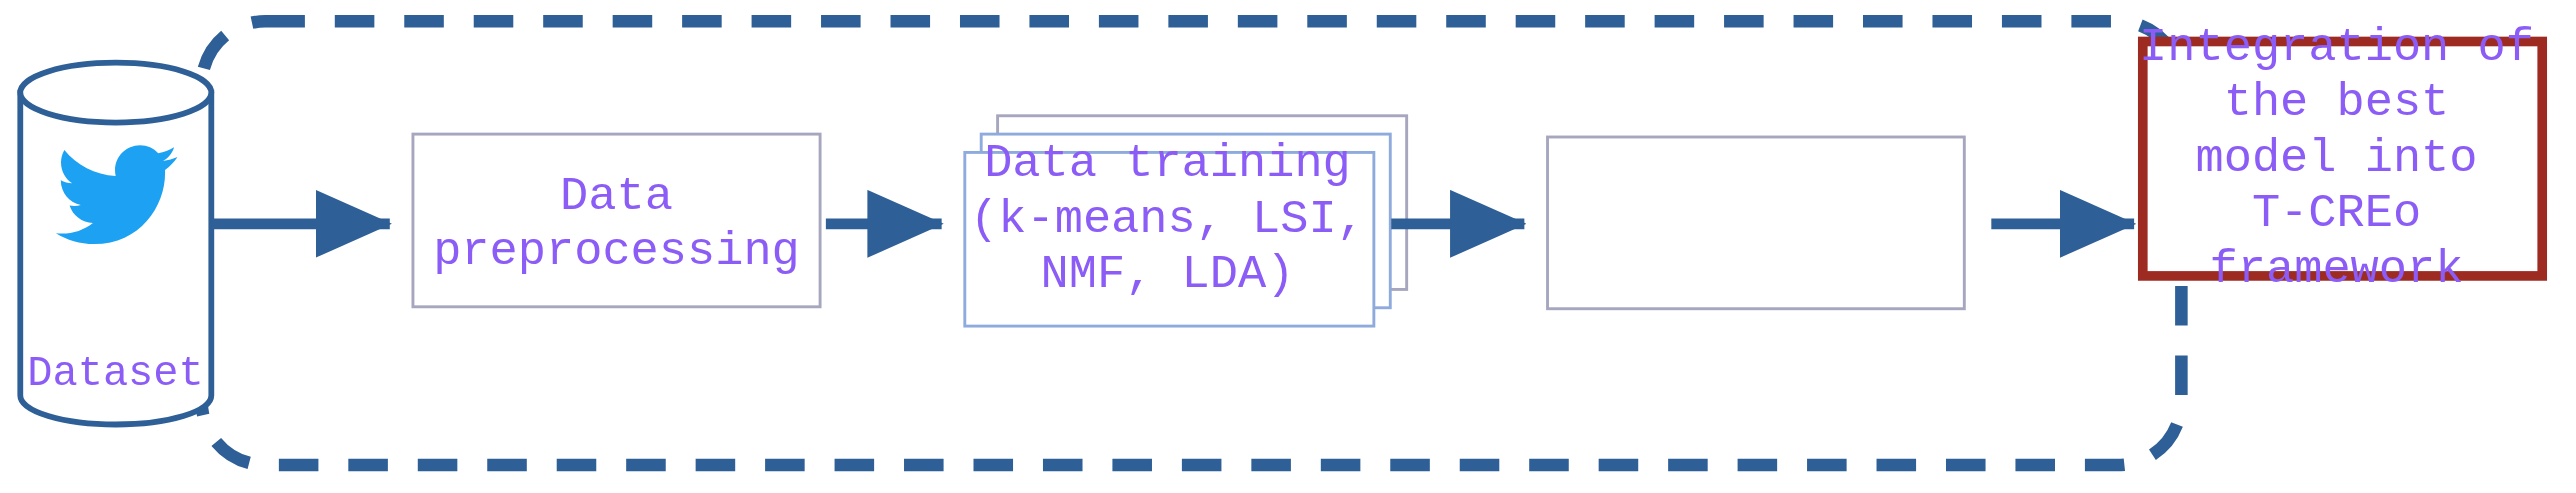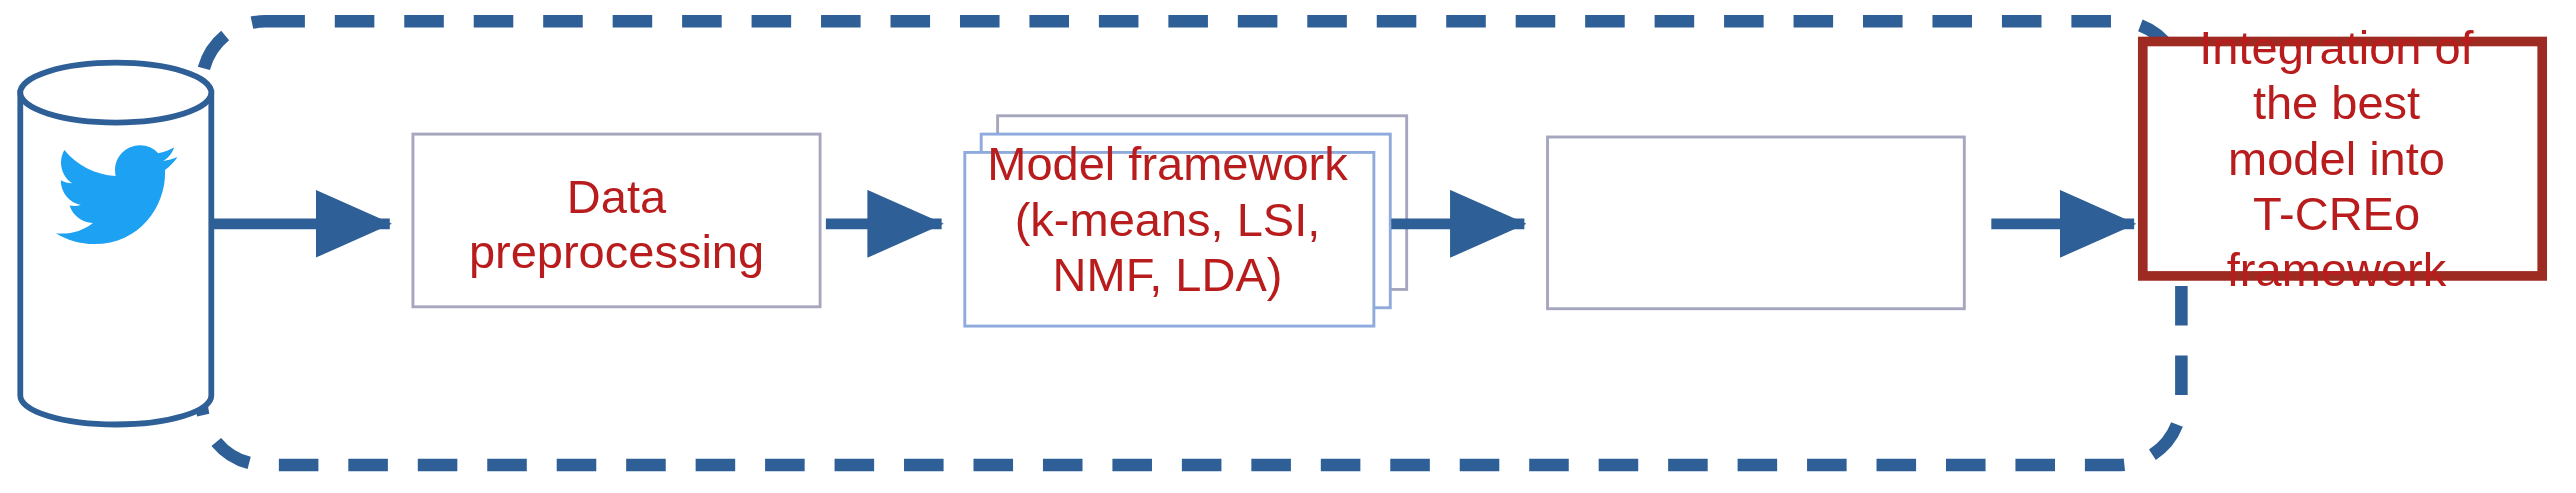--- a/index.html
+++ b/index.html
@@ -26,24 +26,24 @@
     height: 493px;
   }
 
   
   .box-label {
     position: absolute;
     display: flex;
     align-items: center;
     justify-content: center;
     text-align: center;
-    color: #b91c1c;
+    color: #8b5cf6;
     line-height: 1.18;
     white-space: pre-line;
-    font-family: Liberation Sans, sans-serif;
+    font-family: Liberation Mono, monospace;
   }
 
   #lbl-dataset {
     left: 21px;
     top: 347px;
     width: 189px;
     height: 56px;
     font-size: 42px;
   }
   #lbl-preprocess {
@@ -133,25 +133,26 @@
       <line x1="856" y1="232" x2="976" y2="232" stroke="#2e5f96" stroke-width="11" marker-end="url(#arrowhead)"></line>
     </g>
     <g>
       <line x1="1442" y1="232" x2="1580" y2="232" stroke="#2e5f96" stroke-width="11" marker-end="url(#arrowhead)"></line>
     </g>
     <g>
       <line x1="2064" y1="232" x2="2212" y2="232" stroke="#2e5f96" stroke-width="11" marker-end="url(#arrowhead)"></line>
     </g>
   </svg>
 
+  <div class="box-label" id="lbl-dataset">Dataset</div>
 
   <div class="box-label" id="lbl-preprocess">Data
 preprocessing</div>
 
-  <div class="box-label" id="lbl-training">Model framework
+  <div class="box-label" id="lbl-training">Data training
 (k-means, LSI,
 NMF, LDA)</div>
 
 
   <div class="box-label" id="lbl-integration">Integration of
 the best
 model into
 T-CREo
 framework</div>
 

